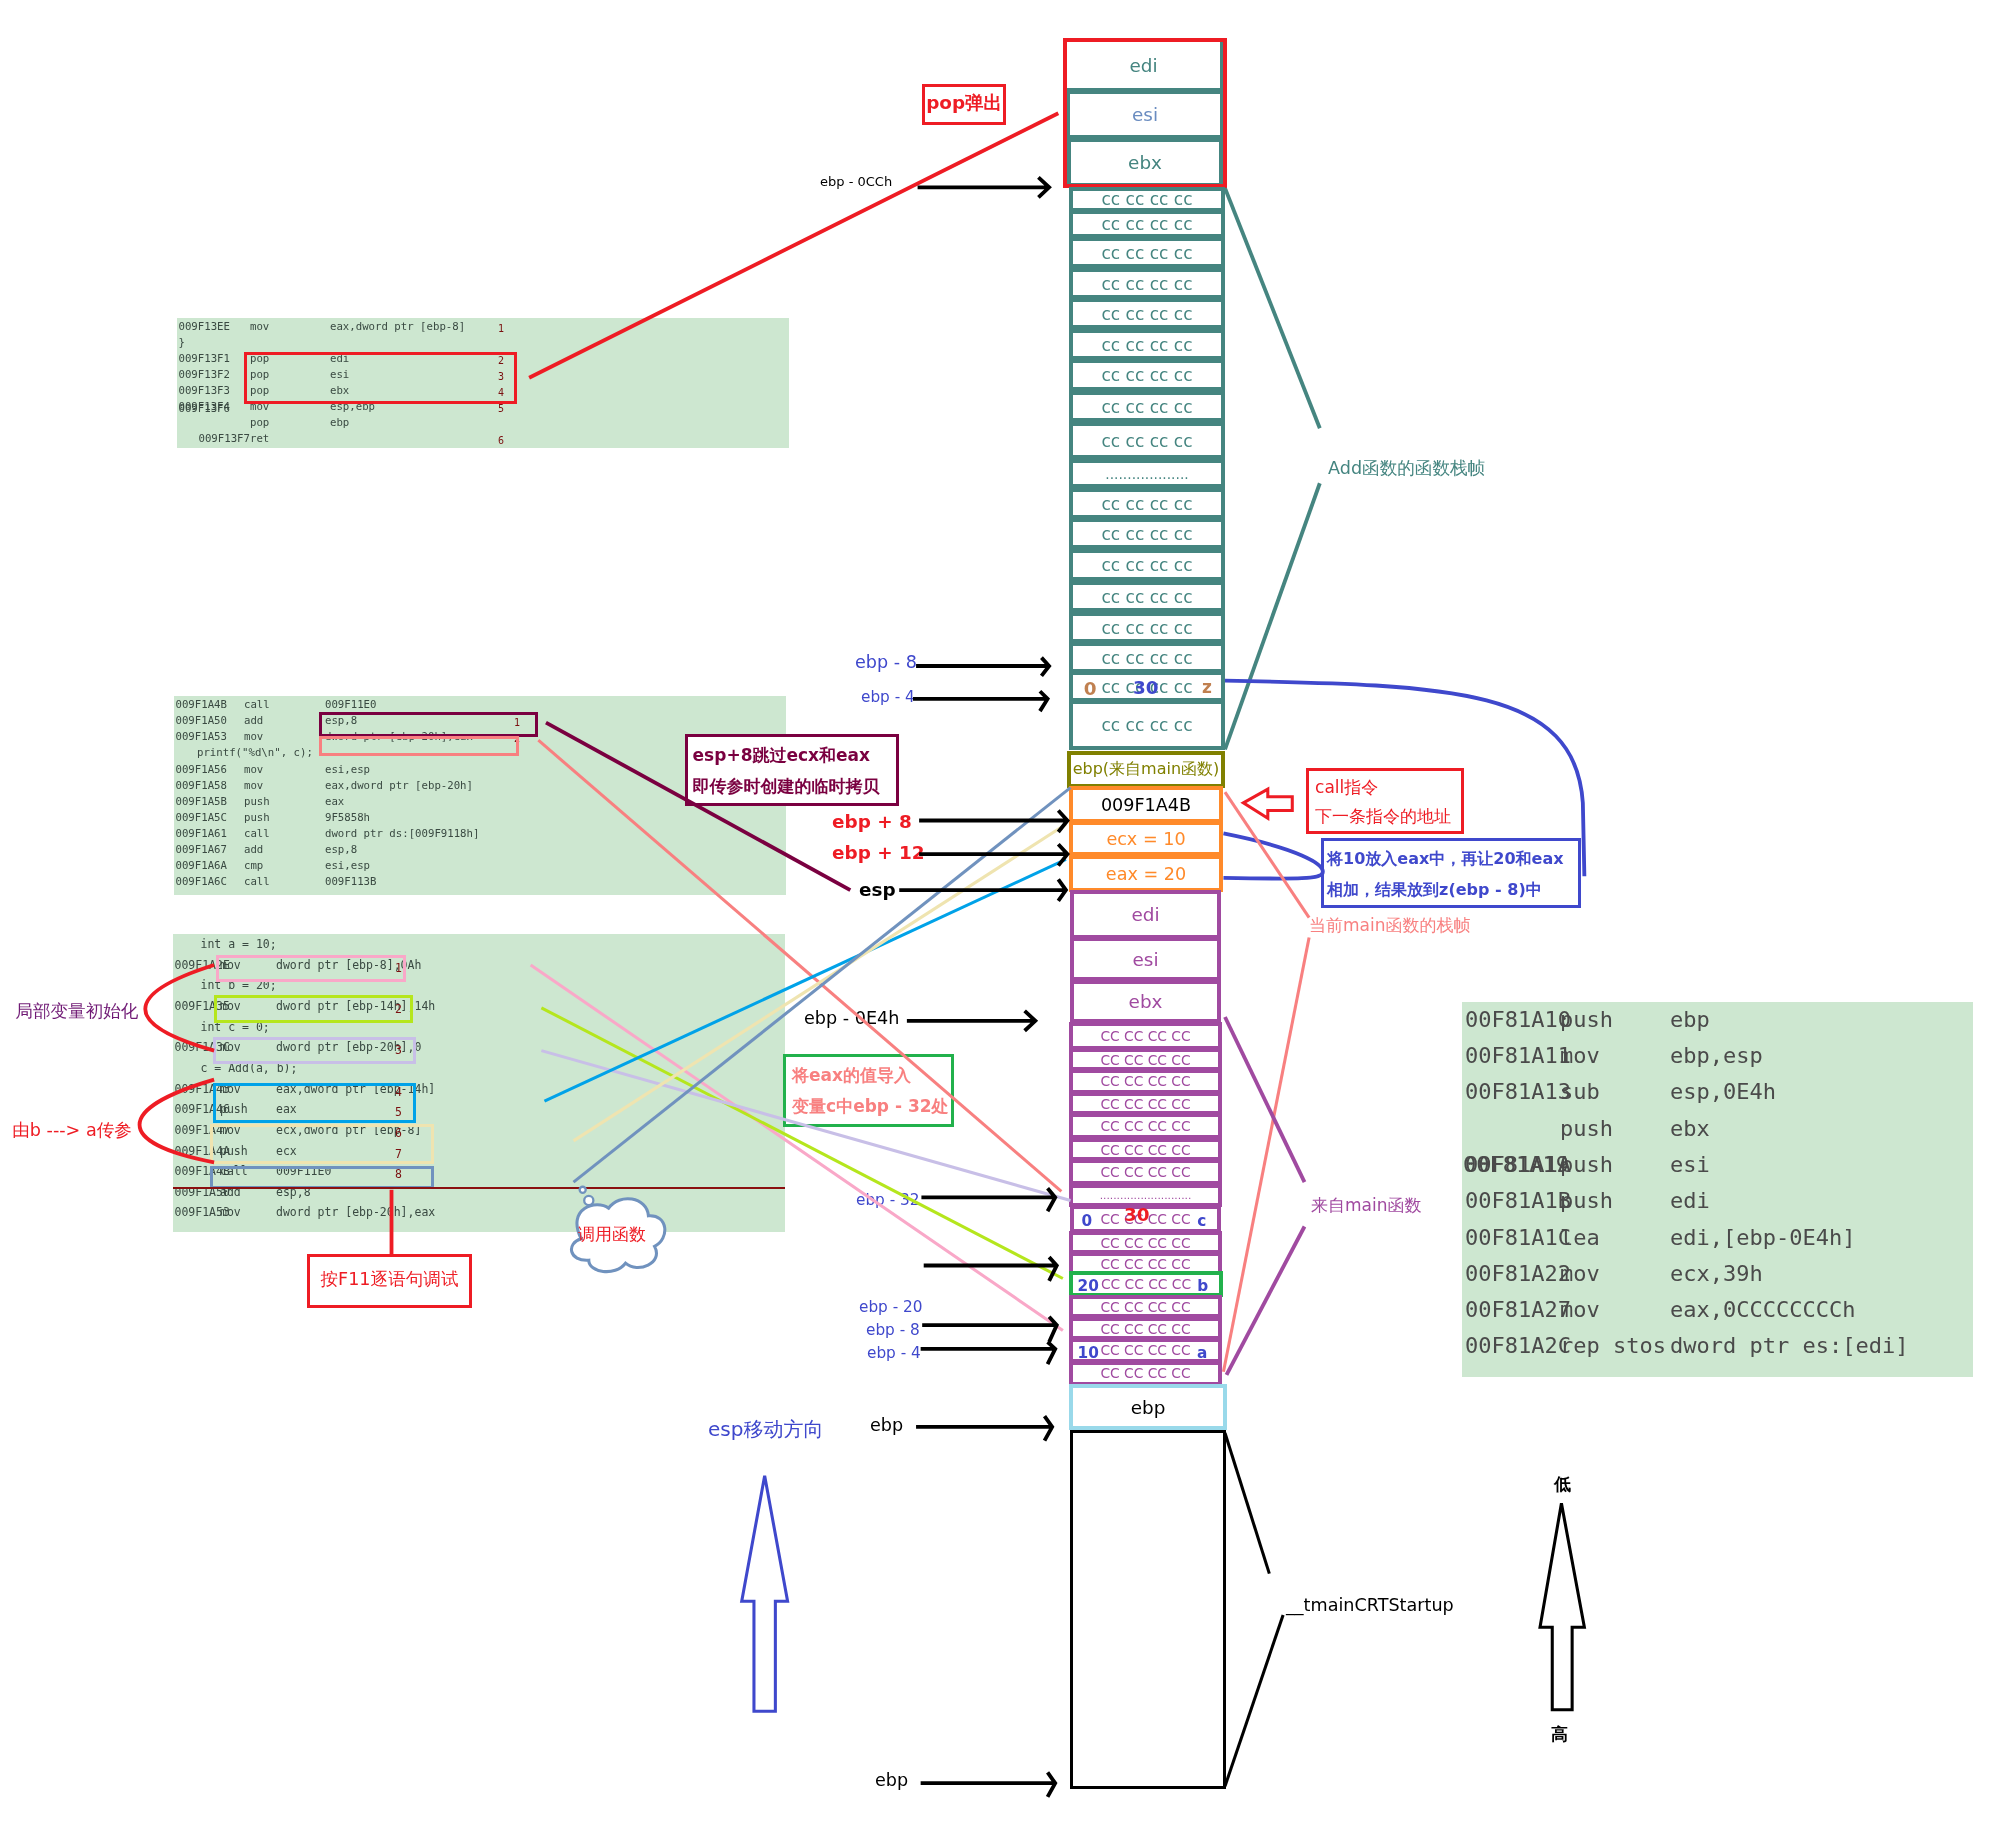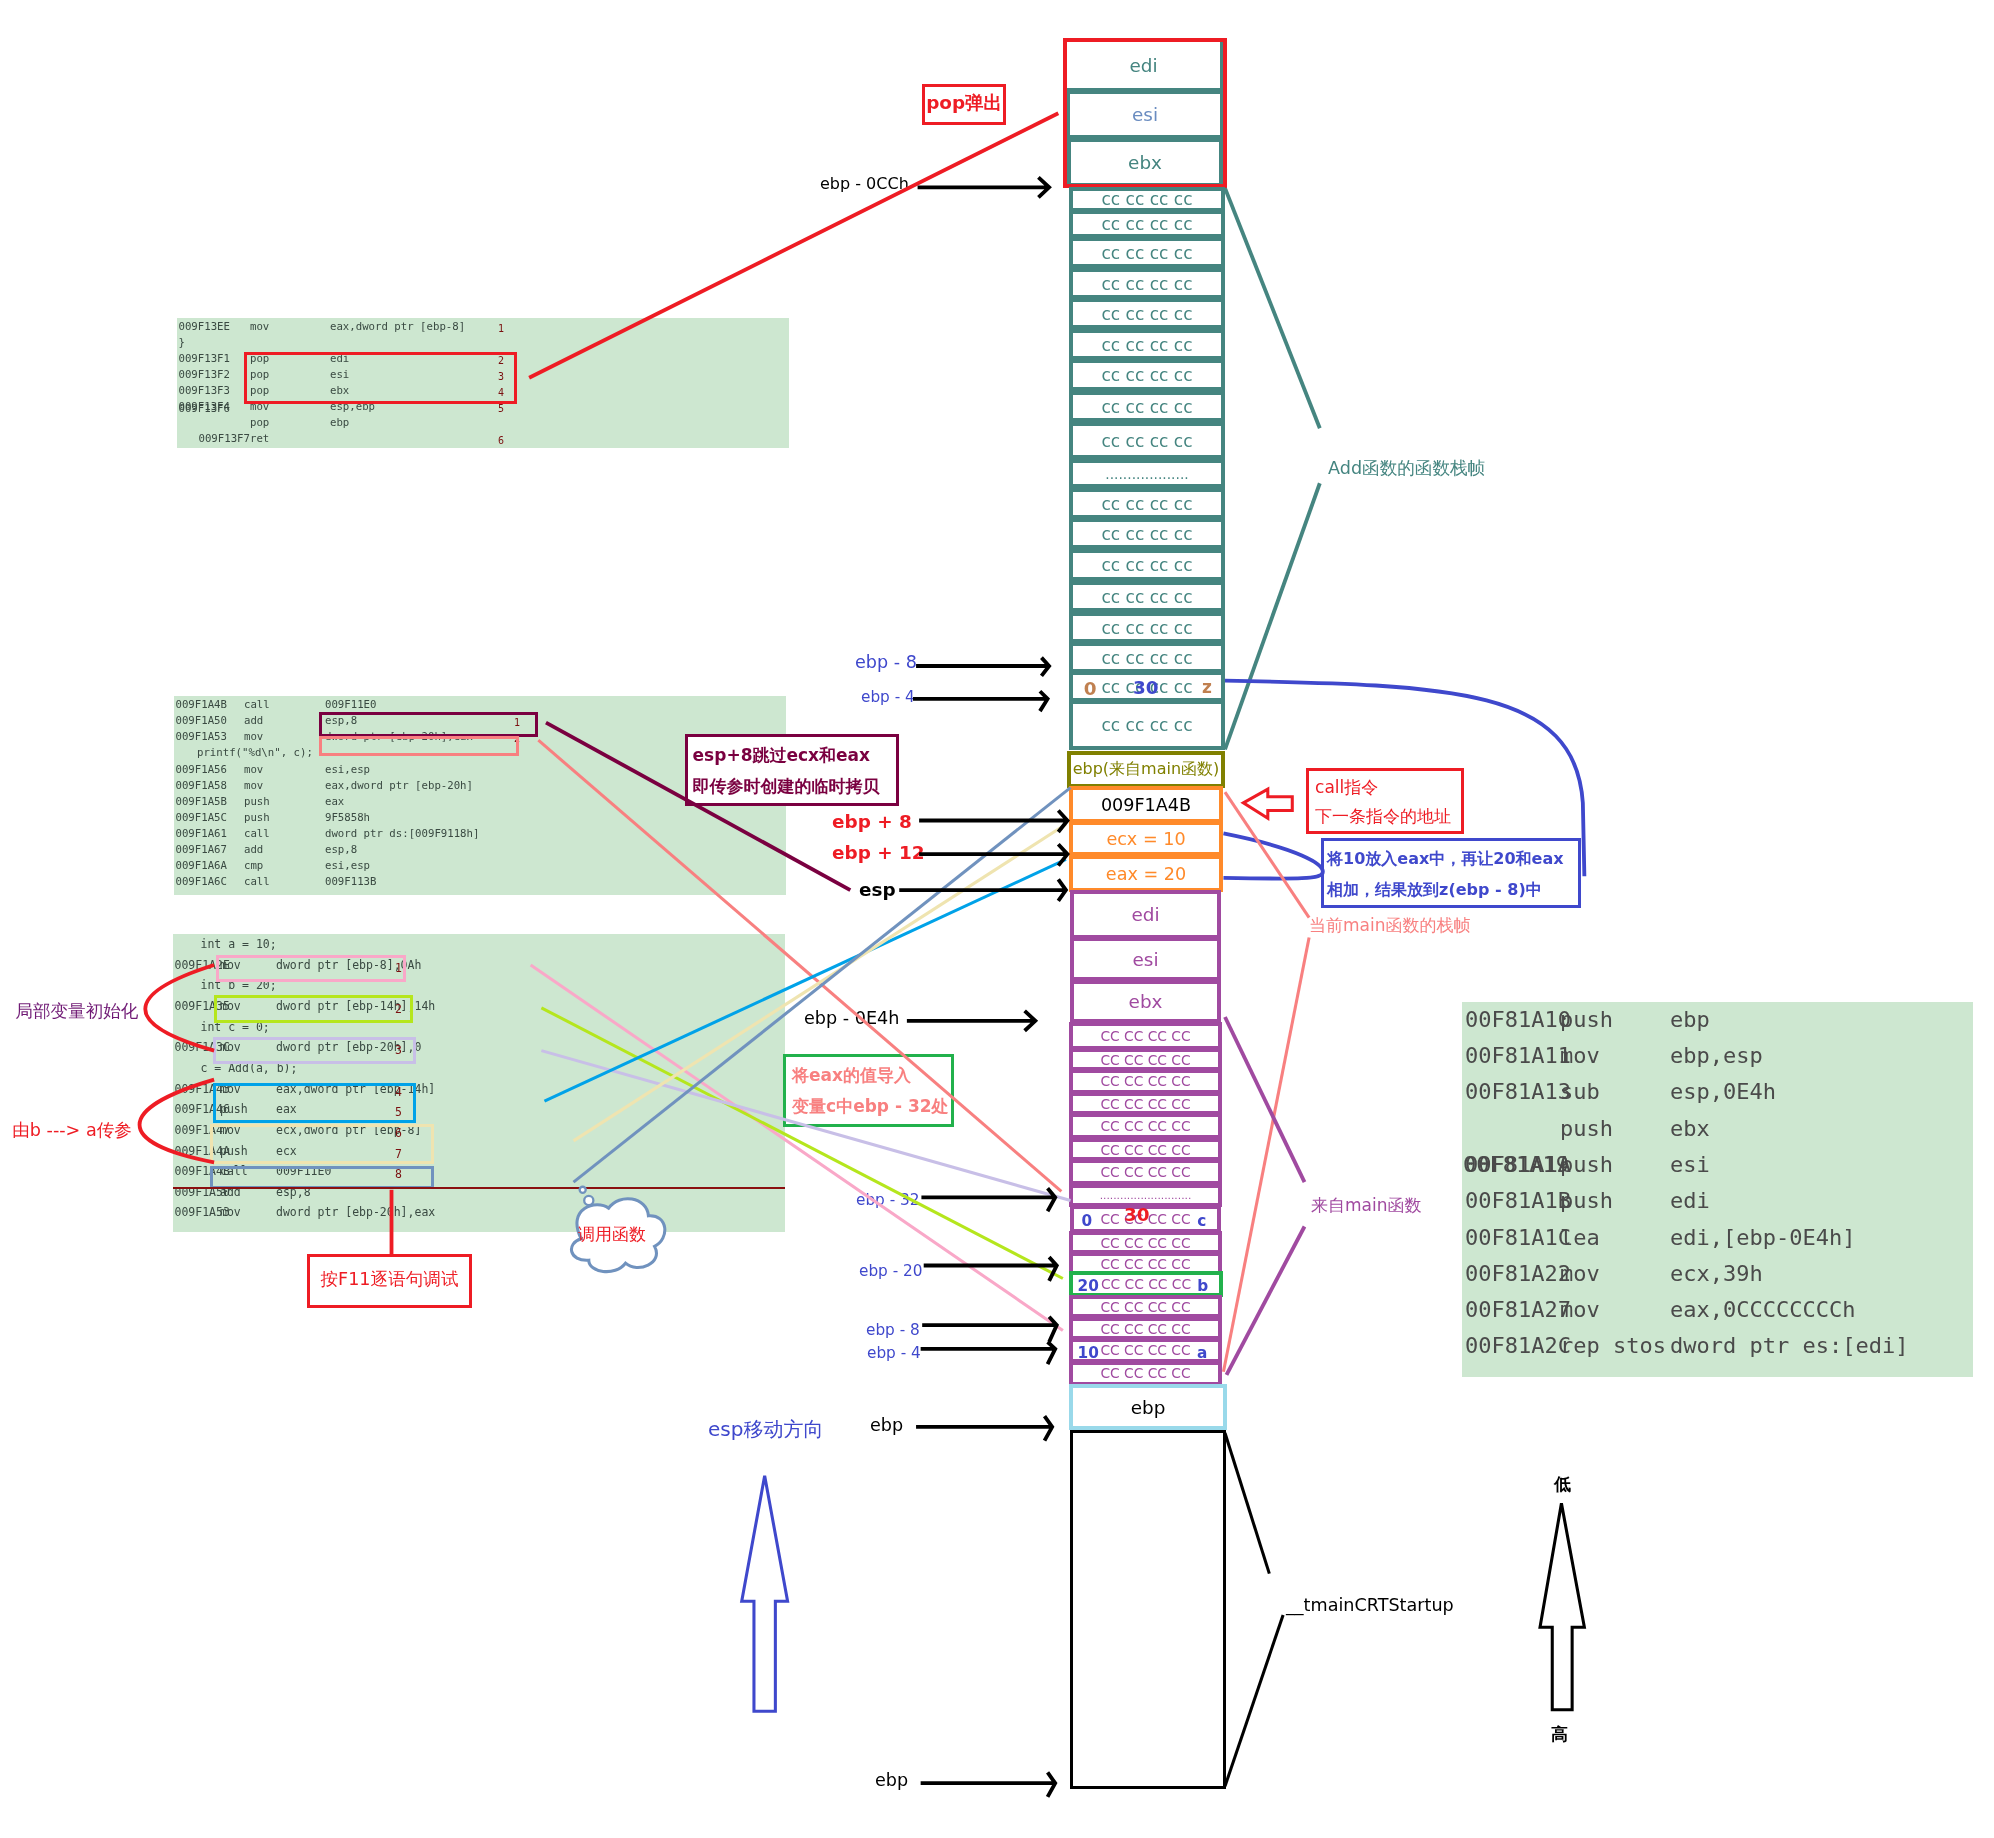--- a/index.html
+++ b/index.html
@@ -263,29 +263,29 @@
     <div class="cell purple" style="left: 1069px; top: 1338px; width: 153px; height: 24.5px; font-size: 13.8px;">
       <span class="tag" style="left: 4.6px; top: 1.5px; color: rgb(63, 72, 204); font-size: 15.3px;">10</span>
       <span style="font-size: 13.8px;">CC CC CC CC</span>
       <span class="tag" style="right: 10.7px; top: 1.5px; color: rgb(63, 72, 204); font-size: 15.3px;">a</span>
     </div>
     <div class="cell purple" style="left: 1069px; top: 1361px; width: 153px; height: 24.5px; font-size: 13.8px;">CC CC CC CC</div>
     <div class="cell " style="left: 1069px; top: 1384px; width: 158px; height: 46px; font-size: 18.4px; border: 4.6px solid rgb(153, 217, 234); color: rgb(0, 0, 0);">ebp</div>
     <div class="cell " style="left: 1070px; top: 1430px; width: 156px; height: 359px; font-size: 15.3px; border: 3.8px solid rgb(0, 0, 0);"></div>
   </div>
 
-<div class="lbl" style="left:820px;top:174px;font-size:16px;color:#000;">ebp - 0CCh</div>
+<div class="lbl" style="left:820px;top:174px;font-size:13px;color:#000;">ebp - 0CCh</div>
 <div class="lbl" style="left:855px;top:652px;font-size:17.6px;color:#3f48cc;">ebp - 8</div>
 <div class="lbl" style="left:861px;top:688px;font-size:15.3px;color:#3f48cc;">ebp - 4</div>
 <div class="lbl" style="left:832px;top:811px;font-size:18.4px;color:#ee1c24;font-weight:bold;">ebp + 8</div>
 <div class="lbl" style="left:832px;top:842px;font-size:18.4px;color:#ee1c24;font-weight:bold;">ebp + 12</div>
 <div class="lbl" style="left:859px;top:879px;font-size:18.4px;color:#000;font-weight:bold;">esp</div>
 <div class="lbl" style="left:804px;top:1008px;font-size:17.6px;color:#000;">ebp - 0E4h</div>
 <div class="lbl" style="left:856px;top:1191px;font-size:15.3px;color:#3f48cc;">ebp - 32</div>
-<div class="lbl" style="left:859px;top:1262px;font-size:15.3px;color:#3f48cc;">ebp - 20</div>
+<div class="lbl" style="left:859px;top:1298px;font-size:15.3px;color:#3f48cc;">ebp - 20</div>
 <div class="lbl" style="left:866px;top:1321px;font-size:15.3px;color:#3f48cc;">ebp - 8</div>
 <div class="lbl" style="left:867px;top:1344px;font-size:15.3px;color:#3f48cc;">ebp - 4</div>
 <div class="lbl" style="left:870px;top:1415px;font-size:17.6px;color:#000;">ebp</div>
 <div class="lbl" style="left:875px;top:1770px;font-size:17.6px;color:#000;">ebp</div>
 
 <div class="note" style="left:922px;top:84px;width:84px;height:41px;border:3.8px solid #ee1c24;color:#ee1c24;font-weight:bold;font-size:18.4px;line-height:32px;text-align:center;">
   <span>pop弹出</span>
 </div>
 
 <div class="lbl" style="left:1328px;top:456px;font-size:17.6px;color:#458580;">Add函数的函数栈帧</div>

